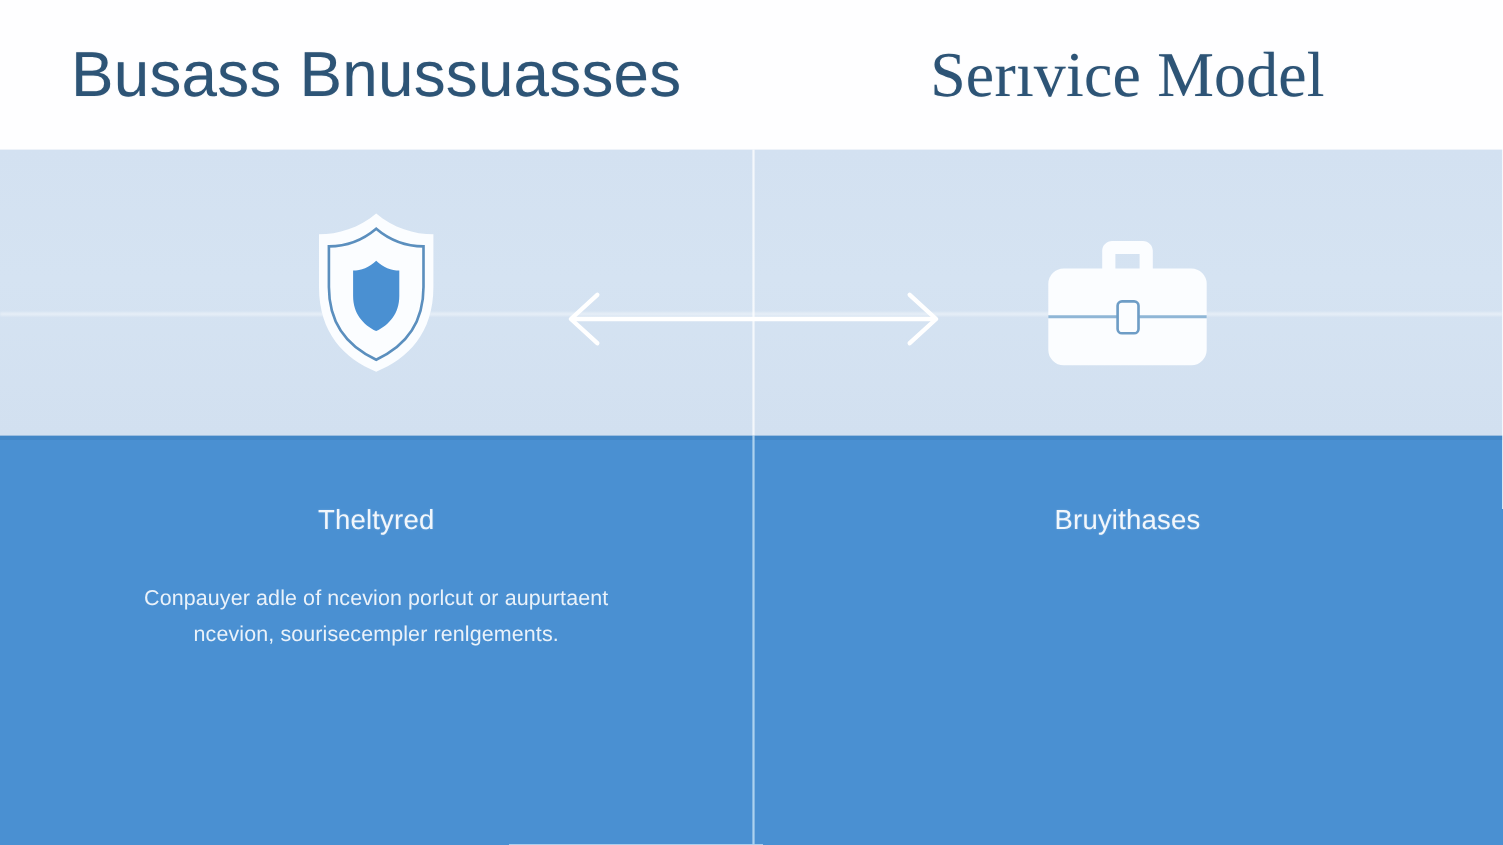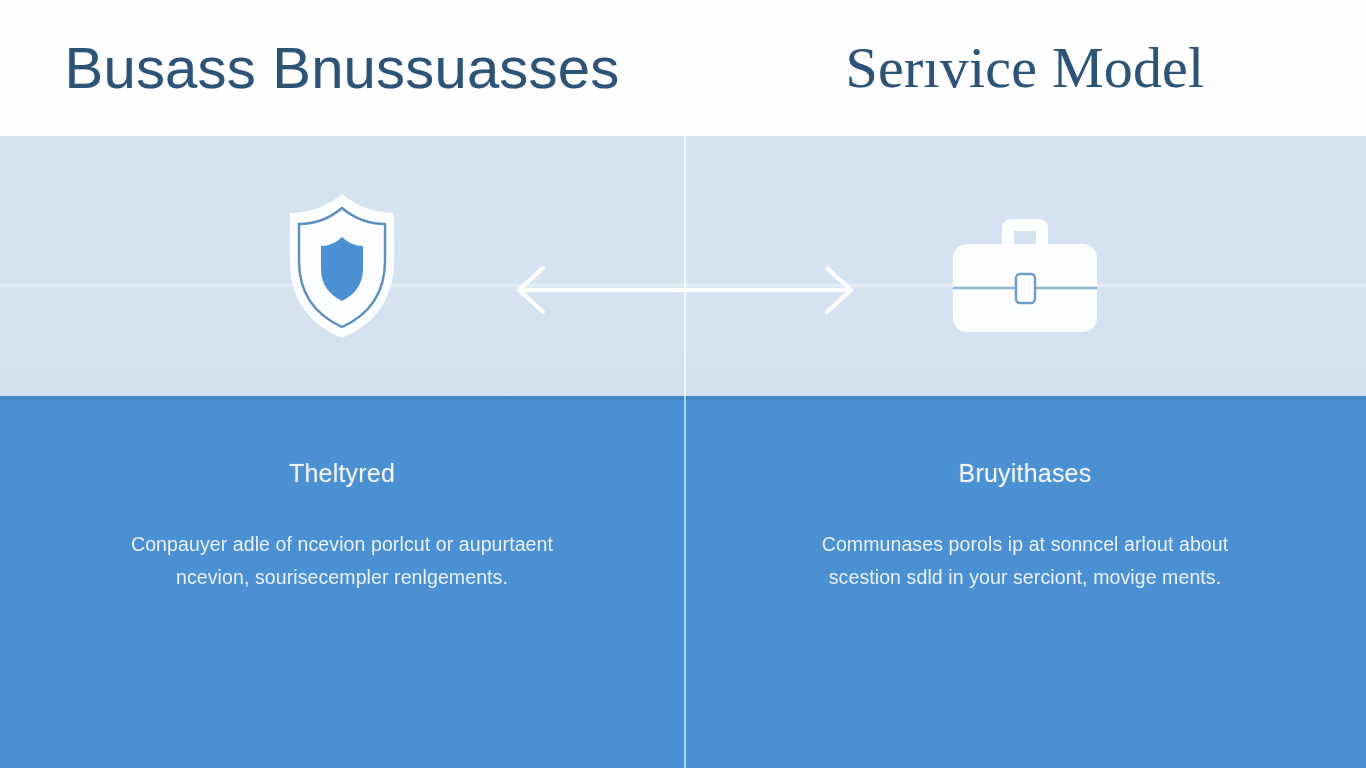--- a/index.html
+++ b/index.html
@@ -210,19 +210,18 @@
     <div class="edge-shade"></div>
   </div>
 
   <div class="text-col left">
     <h2 class="sub-title">Theltyred</h2>
     <p class="body-copy">Conpauyer adle of ncevion porlcut or aupurtaent ncevion, sourisecempler renlgements.</p>
   </div>
 
   <div class="text-col right">
     <h2 class="sub-title">Bruyithases</h2>
-    <p class="body-copy">Communases porols ip at sonncel arlout about scestion sdld in your serciont, movige ments.</p>
   </div>
 
   <div class="divider-top"></div>
   <div class="divider-bottom"></div>
 
 </div>
 
 </body></html>

